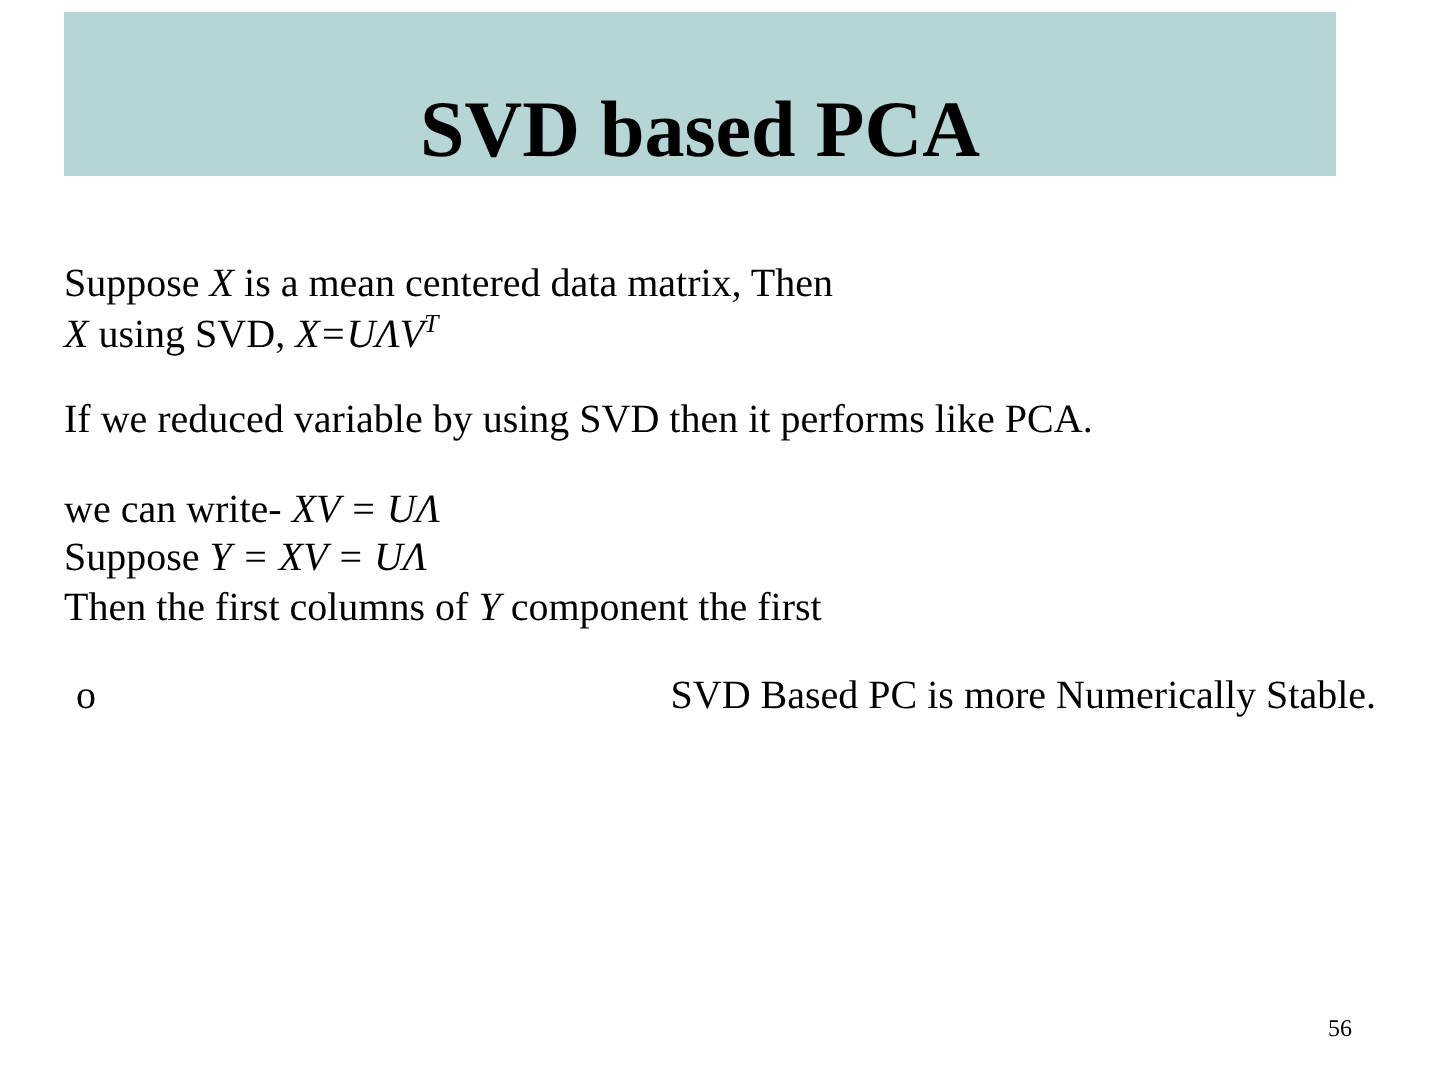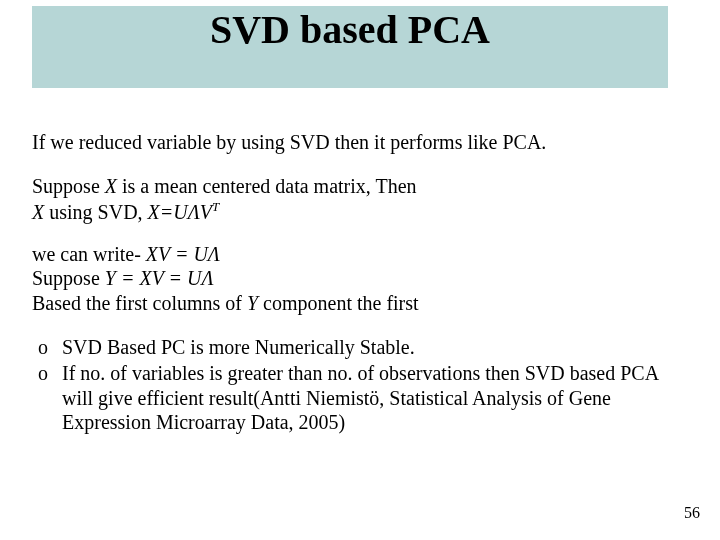--- a/index.html
+++ b/index.html
@@ -14,21 +14,21 @@
     overflow: hidden;
   }
   .title-band {
     position: absolute;
     left: 32px;
     top: 6px;
     width: 636px;
     height: 82px;
     background: #b6d6d6;
     display: flex;
-    align-items: flex-start;
+    align-items: flex-end;
     justify-content: center;
   }
   .title-band h1 {
     margin: 0;
     font-size: 40px;
     font-weight: bold;
     color: #000;
   }
   .content {
     position: absolute;
@@ -39,62 +39,62 @@
     line-height: 1.22;
   }
   .para { margin-bottom: 20px; }
   .mb-sm { margin-bottom: 18px; }
   .ital { font-style: italic; }
   .sup { font-size: 0.65em; vertical-align: super; font-style: italic; }
   ul.bullets {
     list-style: none;
     padding: 0;
     margin: 0;
+    text-align: right;
   }
   ul.bullets li {
     position: relative;
     padding-left: 30px;
     margin-bottom: 2px;
   }
   ul.bullets li::before {
     content: "o";
     position: absolute;
     left: 6px;
     top: 0;
     font-family: "Times New Roman", serif;
   }
   .pagenum {
     position: absolute;
-    right: 20px;
+    right: 44px;
     bottom: 18px;
-    font-size: 16px;
+    font-size: 12px;
   }
 </style>
 </head>
 <body>
 
 <div class="title-band">
   <h1>SVD based PCA</h1>
 </div>
 
 <div class="content">
 
-  <div class="para">If we reduced variable by using SVD then it performs like PCA.</div>
-
   <div class="para mb-sm">
     <span>Suppose </span><span class="ital">X</span><span> is a mean centered data matrix, Then</span><br>
     <span class="ital">X</span><span> using SVD,  </span><span class="ital">X=UΛV</span><span class="sup">T</span>
   </div>
 
+  <div class="para">If we reduced variable by using SVD then it performs like PCA.</div>
+
   <div class="para">
     <span>we can write- </span><span class="ital">XV = UΛ</span><br>
     <span>Suppose   </span><span class="ital">Y = XV = UΛ</span><br>
-    <span>Based the first columns of </span><span class="ital">Y</span><span> component the first</span><br>
+    <span>Then the first columns of </span><span class="ital">Y</span><span> component the first</span><br>
   </div>
 
   <ul class="bullets">
     <li><span>SVD Based PC is more Numerically Stable.</span></li>
-    <li><span>If no. of variables is greater than no. of observations then SVD based PCA will give efficient result(Antti Niemistö, Statistical Analysis of Gene Expression Microarray Data, 2005)</span></li>
   </ul>
 
 </div>
 
 <div class="pagenum">56</div>
 
 </body></html>

